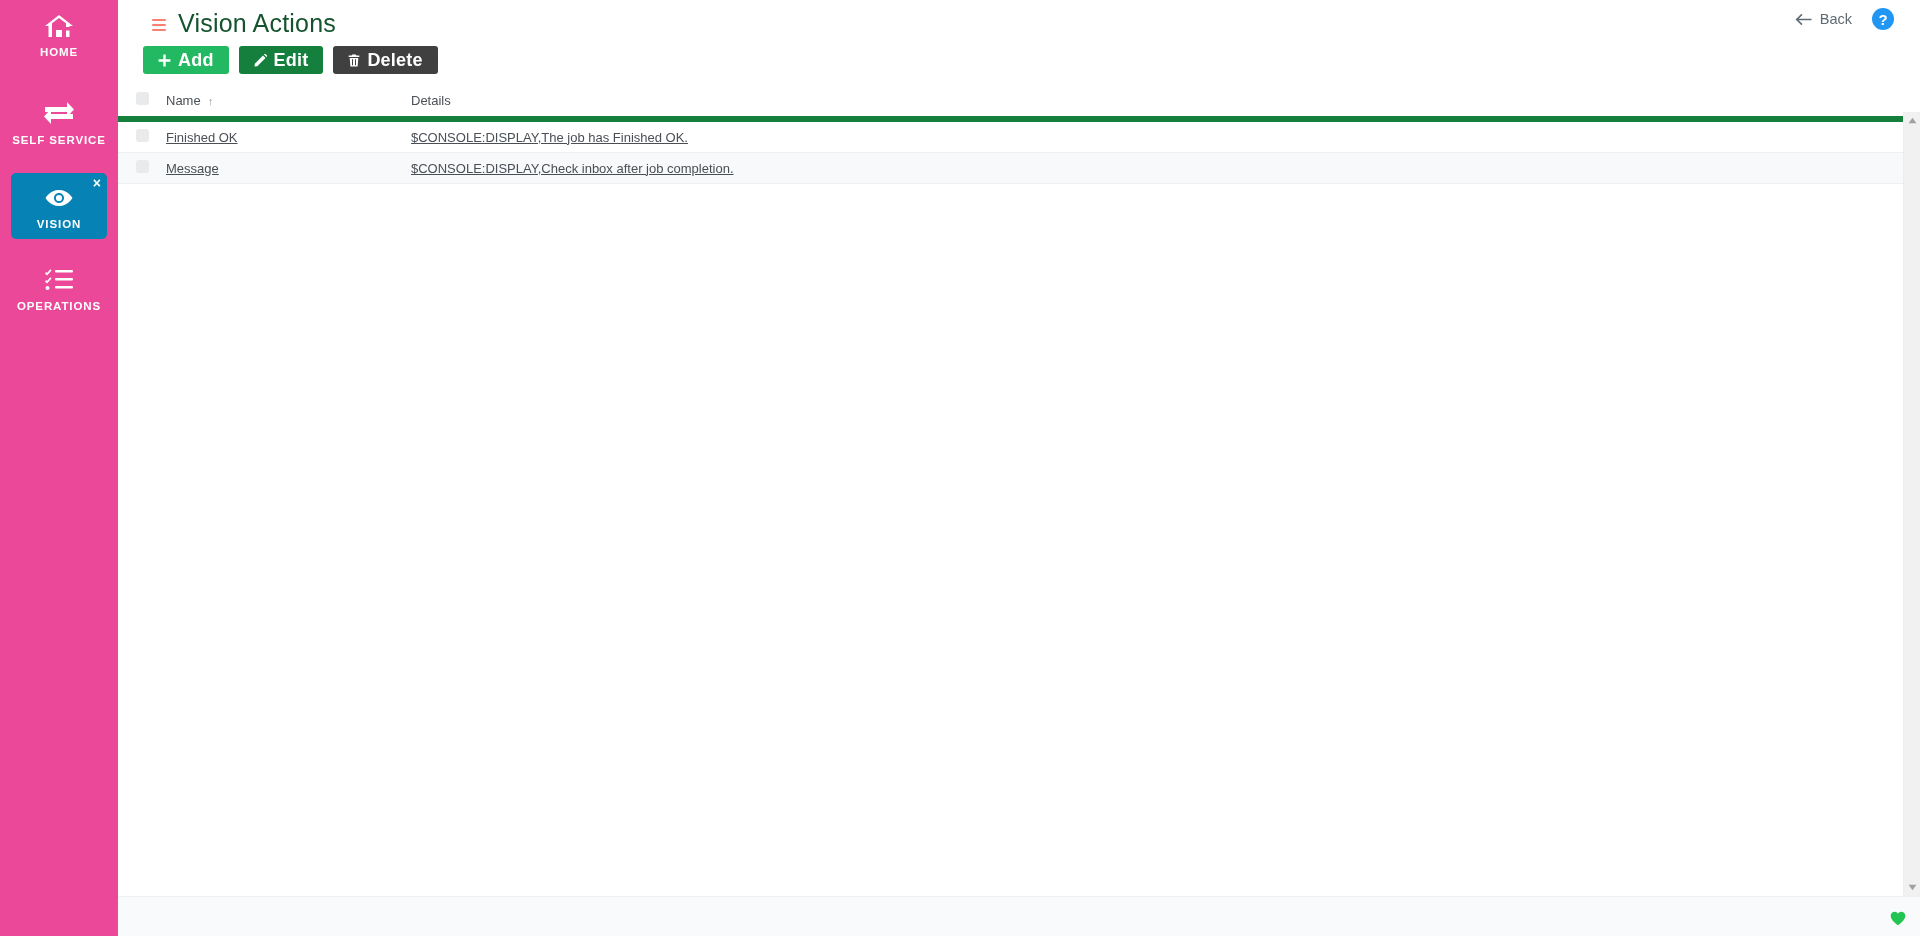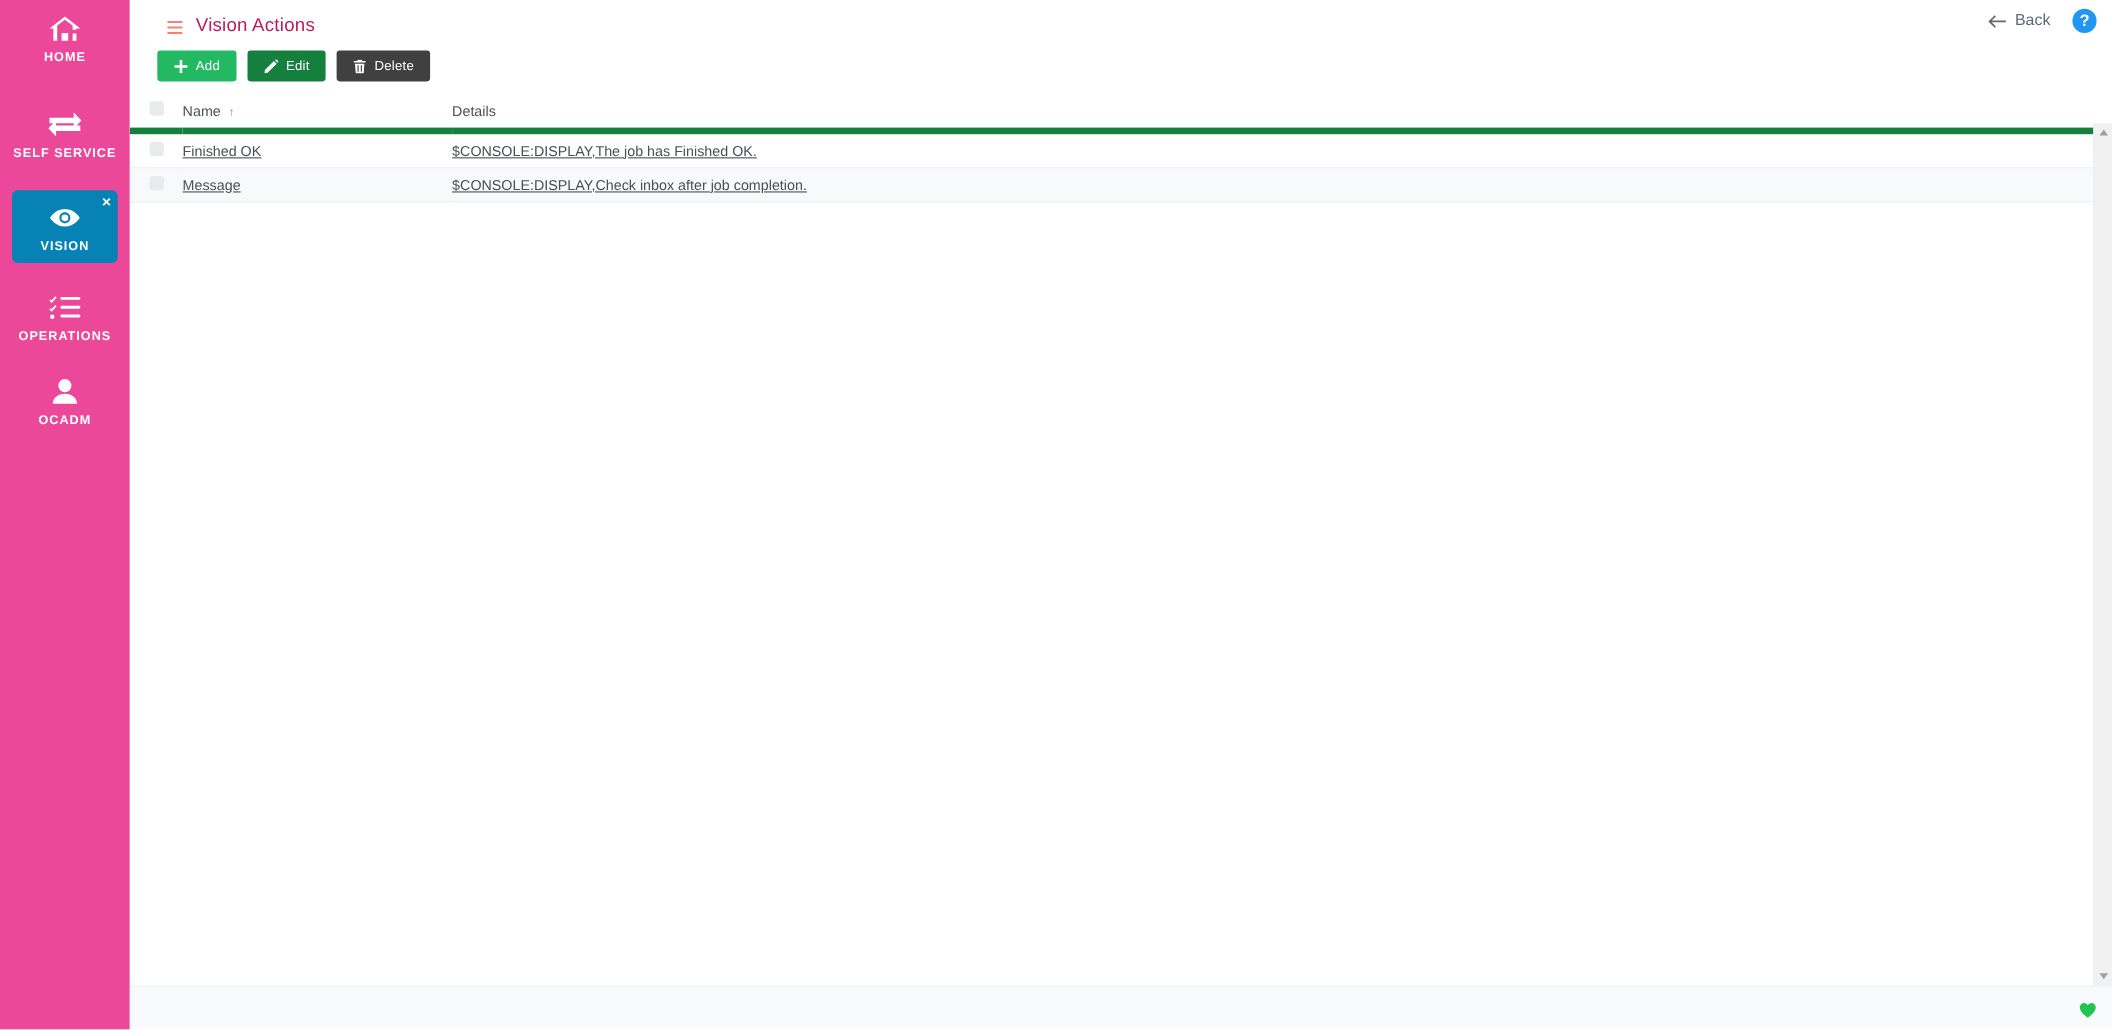--- a/index.html
+++ b/index.html
@@ -116,32 +116,32 @@
     margin-top: 3px;
   }
   .burger i {
     display: block;
     height: 2px;
     width: 14px;
     background: #F87F72;
     border-radius: 1px;
   }
   .page-title {
-    font-size: 17px;
-    color: #be185d;
+    font-size: 25px;
+    color: #14532d;
     font-weight: 400;
     letter-spacing: 0.2px;
     font-family: "Liberation Sans", sans-serif;
     white-space: nowrap;
   }
 
   .topright {
     position: absolute;
     top: 8px;
-    right: 14px;
+    right: 26px;
     display: flex;
     align-items: center;
     gap: 16px;
   }
   .back-btn {
     display: flex;
     align-items: center;
     gap: 8px;
     cursor: pointer;
     color: #5F6A72;
@@ -171,22 +171,22 @@
     padding-left: 25px;
     margin-top: 0px;
   }
   .btn {
     display: inline-flex;
     align-items: center;
     gap: 7px;
     border: none;
     border-radius: 3px;
     color: #ffffff;
-    font-size: 12px;
-    font-weight: normal;
+    font-size: 18px;
+    font-weight: bold;
     padding: 0 15px;
     height: 28px;
     cursor: pointer;
     font-family: "Liberation Sans", sans-serif;
     letter-spacing: .2px;
   }
   .btn svg { display: block; fill: #ffffff; }
   .btn-add    { background: #22B962; }
   .btn-edit   { background: #15803d; cursor: default; }
   .btn-delete { background: #404040; }
@@ -321,29 +321,20 @@
           <path d="M1 13.5 L3 15.5 L7.5 10.5 L6.3 9.3 L3 12.9 L2.1 12 Z"></path>
           <circle cx="3.5" cy="20" r="2"></circle>
           <rect x="11" y="2" width="18" height="2.6" rx="1"></rect>
           <rect x="11" y="10" width="18" height="2.6" rx="1"></rect>
           <rect x="11" y="18" width="18" height="2.6" rx="1"></rect>
         </svg>
       </span>
       <span class="nav-label">OPERATIONS</span>
     </div>
 
-    <div class="nav-item" id="nav-ocadm">
-      <span class="ico">
-        <svg width="26" height="26" viewBox="0 0 26 26">
-          <circle cx="13" cy="7.5" r="6"></circle>
-          <path d="M13 15 C6.5 15 2 19 2 24 L24 24 C24 19 19.5 15 13 15 Z"></path>
-        </svg>
-      </span>
-      <span class="nav-label">OCADM</span>
-    </div>
 
 
   </nav>
 
   <section class="main">
 
     <div class="topbar">
       <div class="title-row">
         <span class="burger">
           <i></i>

